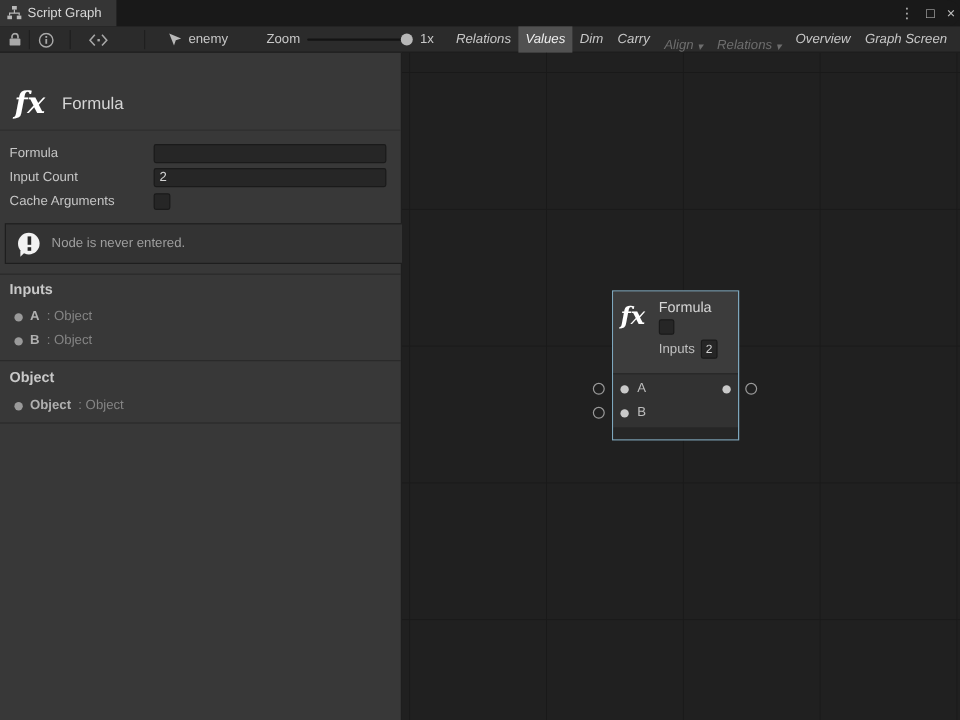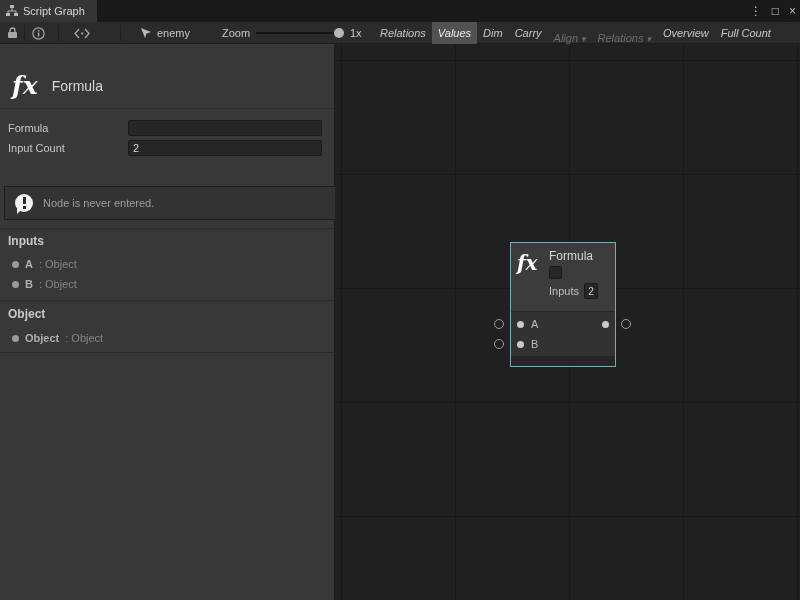--- a/index.html
+++ b/index.html
@@ -166,39 +166,43 @@
       <span class="caret">▾</span>
     </div>
     <div class="tbtn disabled">
       <span>Relations</span>
       <span class="caret">▾</span>
     </div>
     <div class="tbtn">
       <span>Overview</span>
     </div>
     <div class="tbtn">
-      <span>Full Count</span>
+      <span>Graph Screen</span>
     </div>
   </div>
 </div>
 
 <div class="inspector">
 
   <div class="unit-title">
     <span class="fx-big">fx</span>
     <span class="unit-name">Formula</span>
   </div>
 
   <div class="frow" style="top:76px">
     <span class="flabel">Formula</span>
     <input class="tinput" type="text" value="" style="">
   </div>
   <div class="frow" style="top:96px">
     <span class="flabel">Input Count</span>
     <input class="tinput" type="text" value="2" style="">
+  </div>
+  <div class="frow" style="top:116px">
+    <span class="flabel">Cache Arguments</span>
+    <div class="checkbox"></div>
   </div>
 
   <div class="warnbox">
     <div class="warn-icon">
       <div class="warn-tail"></div>
     </div>
     <span class="warn-text">Node is never entered.</span>
   </div>
 
   <div class="divider" style="top:184px"></div>

